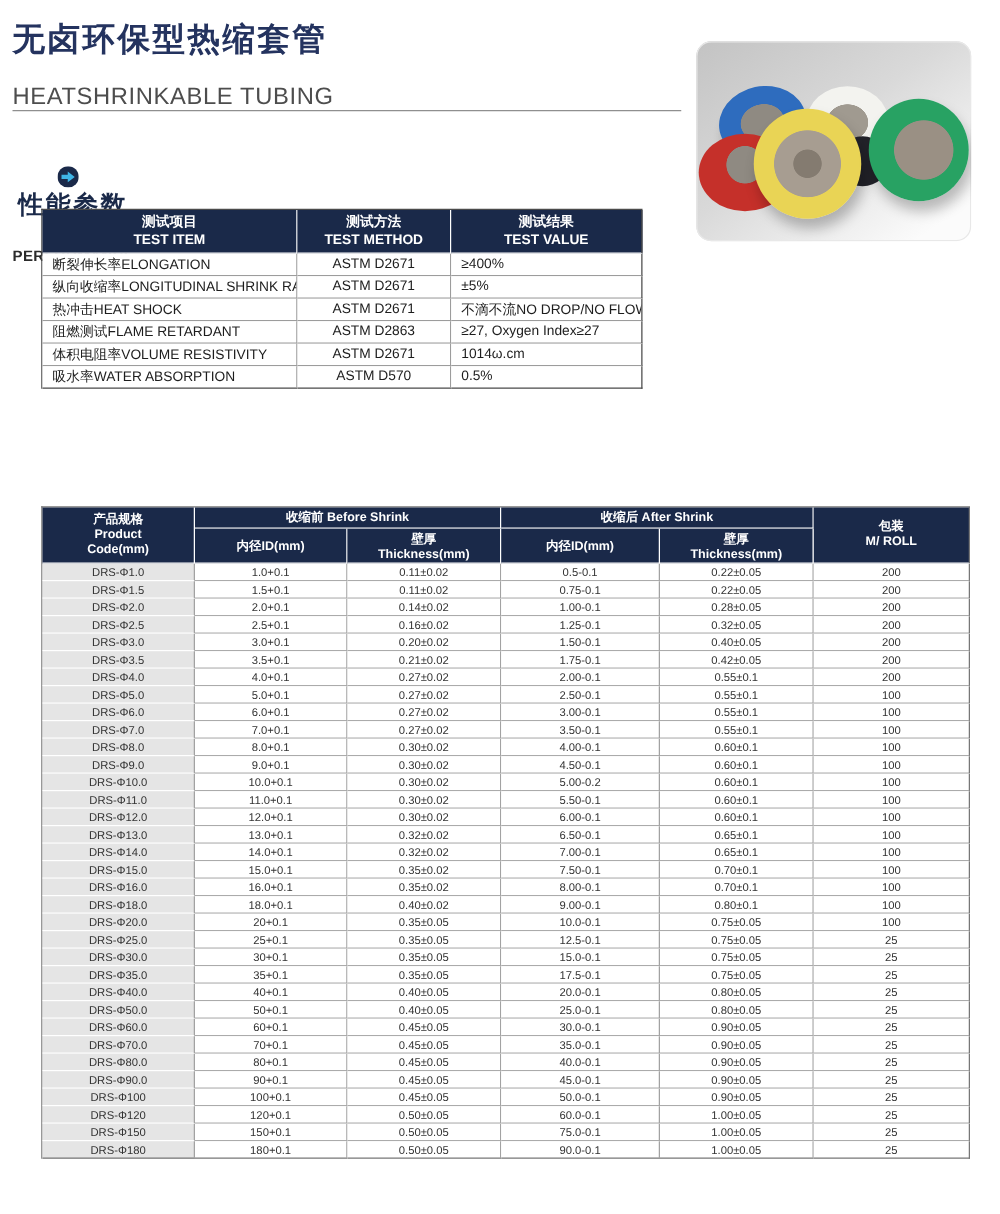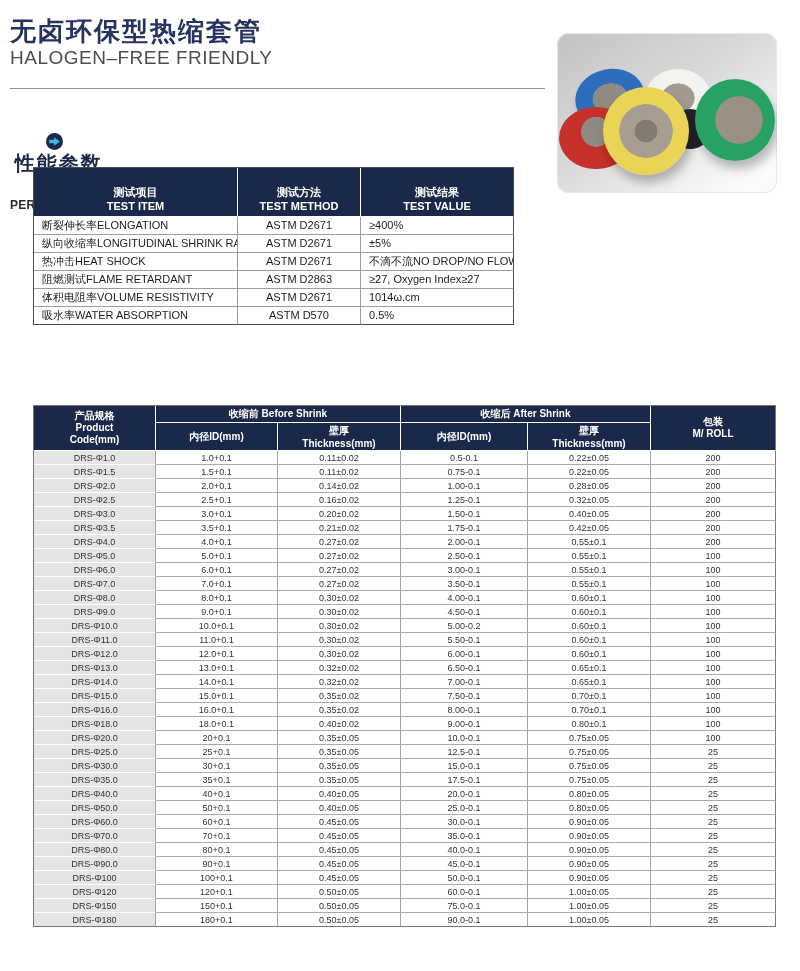--- a/index.html
+++ b/index.html
@@ -61,21 +61,21 @@
   table { border-collapse:separate; border-spacing:0; table-layout:fixed; }
   th { background:#1a2949; color:#ffffff; font-weight:bold; vertical-align:middle; }
   th .h-cn { line-height:1.25; }
   th .h-en { line-height:1.2; }
 
   
   #perf-table {
     position:absolute; left:33px; top:167px; width:480px;
     border-left:1px solid #4a4a4a; border-top:1px solid #4a4a4a;
   }
-  #perf-table th { font-size:11px; padding:18px 0 3px; border-right:1px solid #fff; border-bottom:1px solid #fff; }
+  #perf-table th { font-size:11px; padding:4px 0 3px; border-right:1px solid #fff; border-bottom:1px solid #fff; }
   #perf-table th:last-child { border-right:1px solid #4a4a4a; }
   #perf-table col.c1 { width:204px; } #perf-table col.c2 { width:123px; } #perf-table col.c3 { width:153px; }
   #perf-table td {
     height:18px; font-size:11px; color:#1d1d1d; background:#fff;
     border-right:1px solid #9c9c9c; border-bottom:1px solid #9c9c9c;
     padding:0 8px; white-space:nowrap; overflow:hidden;
   }
   #perf-table td:nth-child(1){ text-align:left; }
   #perf-table td:nth-child(2){ text-align:center; }
   #perf-table td:nth-child(3){ text-align:left; }
@@ -100,21 +100,21 @@
   #spec-table td:first-child { background:#e5e5e5; border-bottom:1px solid #ffffff; }
   #spec-table td:last-child { border-right:1px solid #777;margin-top:16px; }
   #spec-table tbody tr:last-child td { border-bottom:1px solid #777; }
 </style>
 </head>
 <body>
 
 <div class="page">
 
   <div class="title-cn">无卤环保型热缩套管</div>
-  <div class="subtitle l1">HALOGEN–FREE FRIENDLY</div>
+  <div class="subtitle l2">HEATSHRINKABLE TUBING</div>
   <div class="title-rule"></div>
 
   <div class="photo">
     <div class="roll roll-blue"></div>
     <div class="roll roll-red"></div>
     <div class="roll roll-white"></div>
     <div class="roll roll-black"></div>
     <div class="roll roll-yellow"></div>
     <div class="roll roll-green"></div>
   </div>

